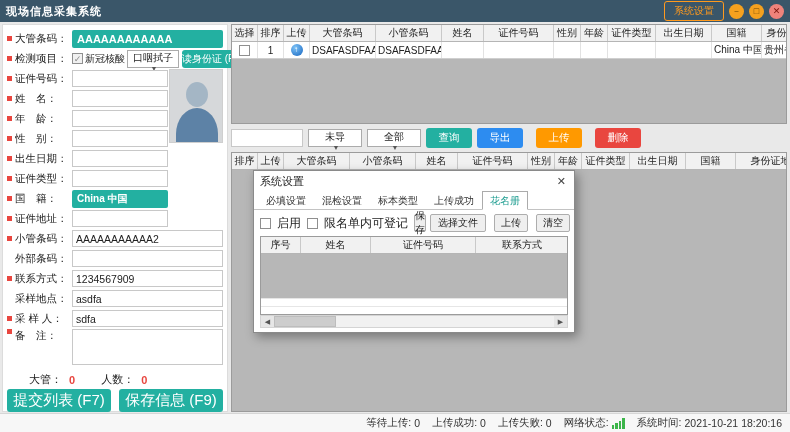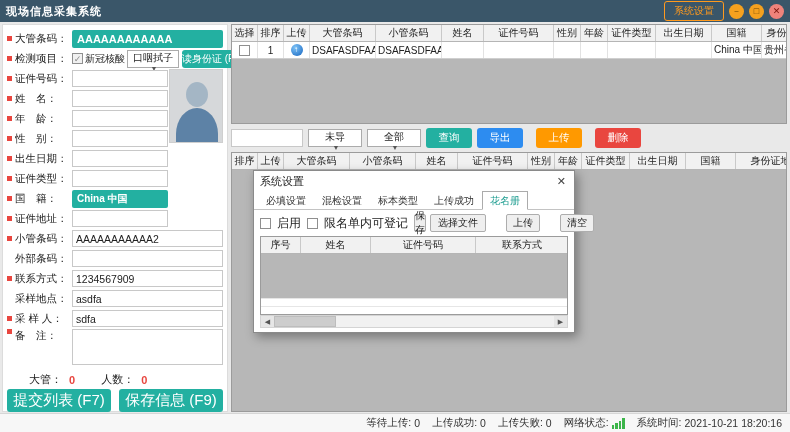--- a/index.html
+++ b/index.html
@@ -96,21 +96,21 @@
   .dlg-tabs { display:flex; border-bottom:1px solid #c3c3c3; padding:0 4px; flex:none; height:19px; }
   .tab { font-size:10px; padding:2px 7px; border:1px solid transparent; cursor:pointer; color:#333;
     white-space:nowrap; }
   .tab.active { border:1px solid #ababab; border-bottom:1px solid #fff; background:#fff;
     color:#1b9c8f; margin-bottom:-1px; }
   .dlg-controls { display:flex; align-items:center; gap:4px; padding:4px 6px; flex:none; }
   .dlg-controls .cb-label { font-size:12px; }
   .gbtn { border:1px solid #adadad; background:#efefef; font-size:10px; height:18px;
     display:inline-flex; align-items:center; justify-content:center; cursor:pointer; border-radius:2px; }
   .gb-save { width:40px; }
-  .dlg-right { margin-left:auto; display:flex; gap:20px; }
+  .dlg-right { margin-left:auto; display:flex; gap:8px; }
   .gb-file { width:56px; } .gb-up { width:34px; } .gb-clear { width:34px; }
   .dlg-grid { margin:0 6px; border:1px solid #9b9b9b; flex:1; display:flex; flex-direction:column;
     overflow:hidden; }
   .dlg-body { flex:1; background:#b7b7b7; }
   .empty-row { height:8px; background:#fff; border-top:1px solid #e6e6e6; flex:none; }
   .hscroll { height:13px; margin:0 6px 4px; background:#f1f1f1; border:1px solid #d4d4d4;
     display:flex; align-items:stretch; flex:none; }
   .hs-arrow { width:13px; background:#e6e6e6; display:flex; align-items:center; justify-content:center;
     font-size:7px; color:#555; cursor:pointer; flex:none; }
   .hs-arrow.right { margin-left:auto; }

